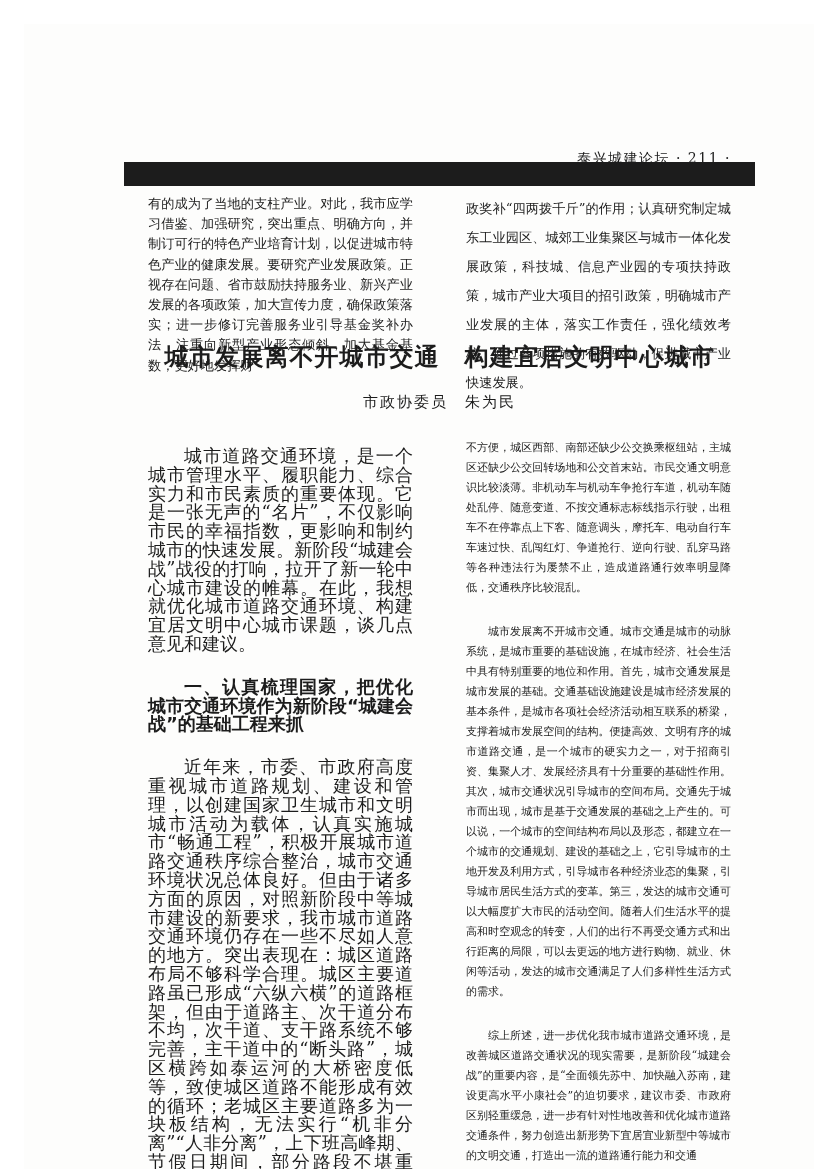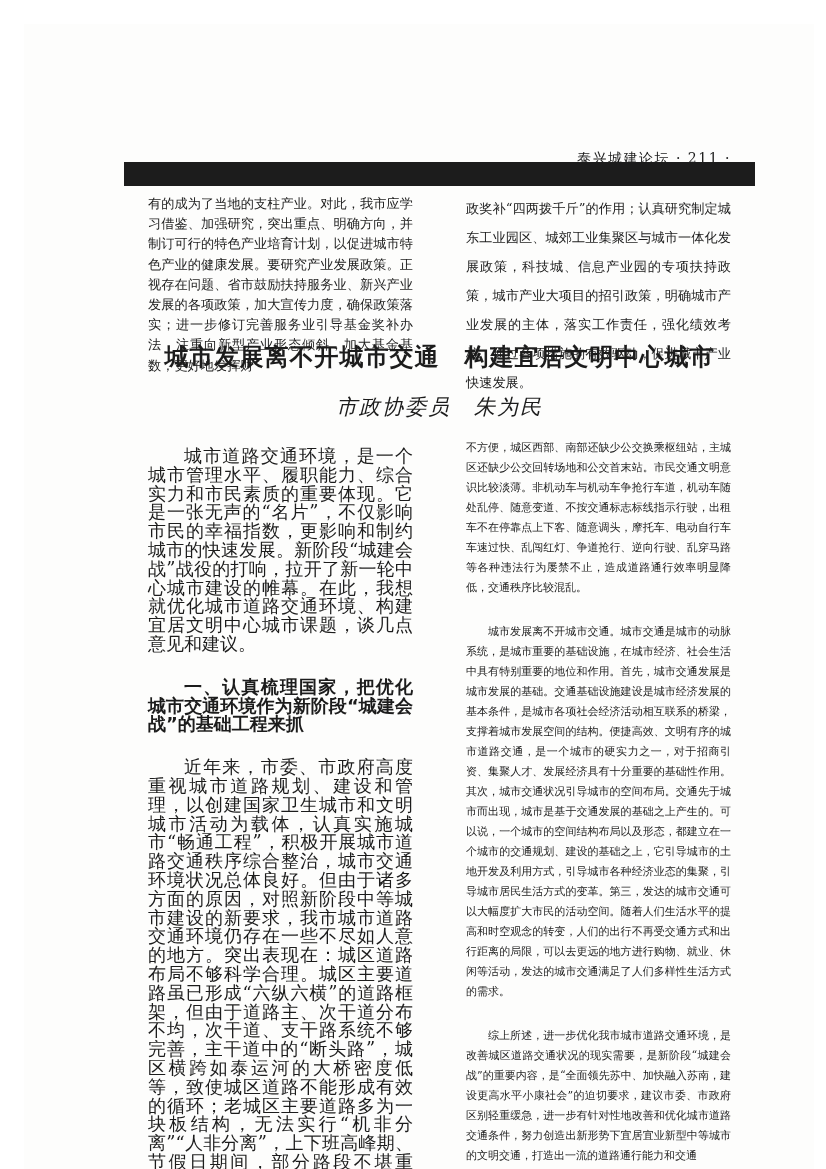--- a/index.html
+++ b/index.html
@@ -46,22 +46,21 @@
     font-family: "DejaVu Sans", "Liberation Sans", sans-serif;
     font-weight: 700;
     font-size: 24px;
     letter-spacing: 1px;
     white-space: nowrap;
   }
   .article-author {
     position: absolute;
     left: 100px; top: 357px; width: 631px;
     text-align: center;
-    font-style: italic;
-    font-size: 21px;
+    font-size: 15px;
     letter-spacing: 2px;
   }
   .body-left  { left: 100px; top: 399px; font-size: 18px; line-height: 18.8px; }
   .body-right { left: 418px; top: 390px; font-size: 11px; line-height: 20px; }
   .section-heading {
     font-family: "DejaVu Sans", "Liberation Sans", sans-serif;
     font-weight: 700;
   }
 </style>
 </head>

